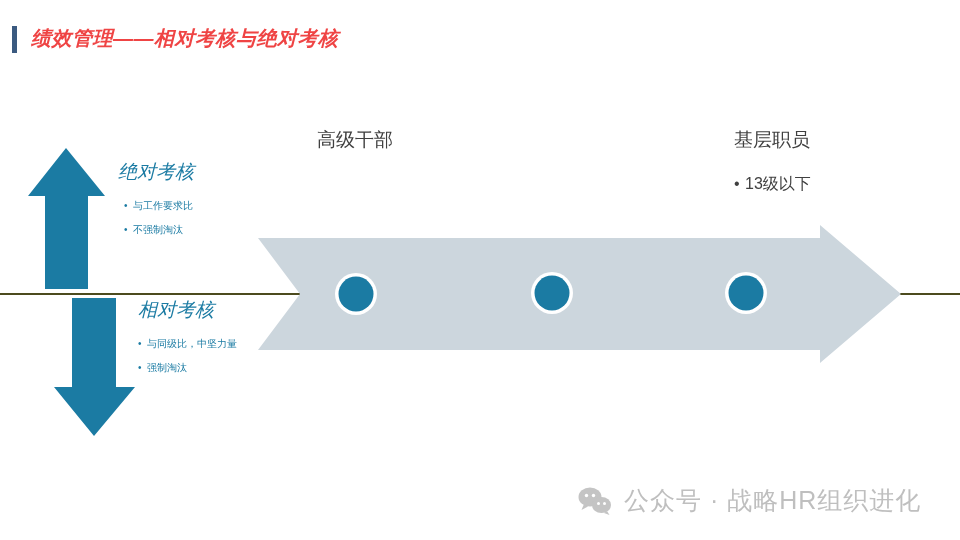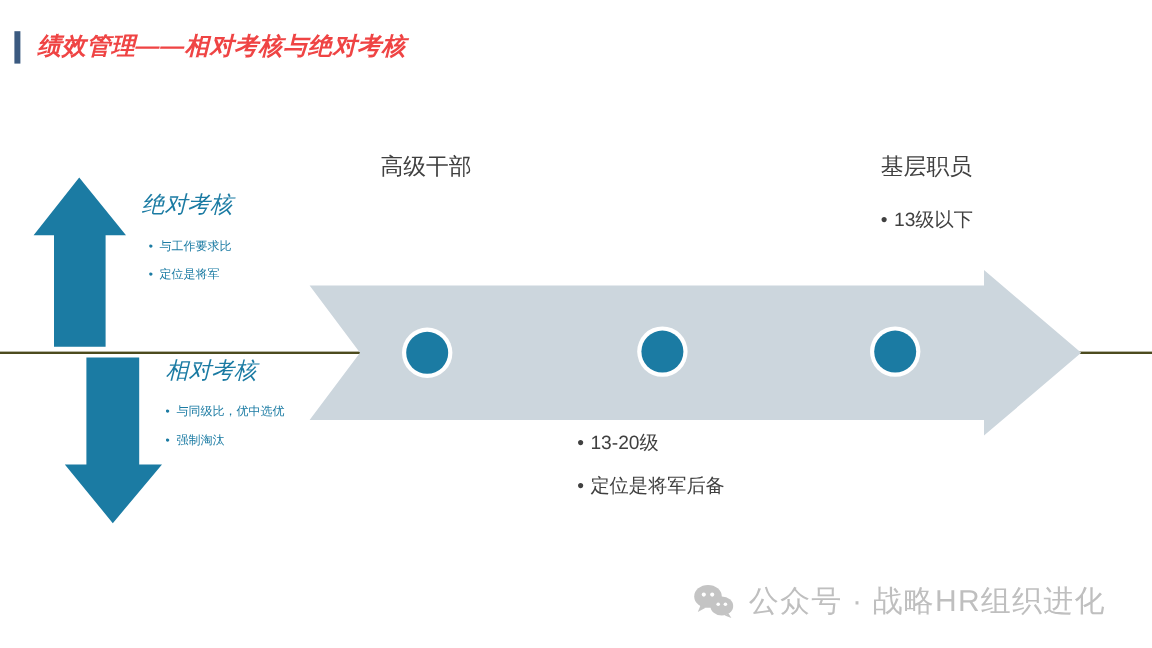--- a/index.html
+++ b/index.html
@@ -183,30 +183,30 @@
            Z" fill="#1b7ba3"></path>
 </svg>
 
 <div class="left-group" id="group-absolute">
   <div class="grp-title">绝对考核</div>
   <div class="grp-bullets">
     <div class="bullet">
       <span class="dot">•</span><span>与工作要求比</span>
     </div>
     <div class="bullet">
-      <span class="dot">•</span><span>定位是将军</span>
+      <span class="dot">•</span><span>不强制淘汰</span>
     </div>
   </div>
 </div>
 
 <div class="left-group" id="group-relative">
   <div class="grp-title">相对考核</div>
   <div class="grp-bullets">
     <div class="bullet bullet-wrap">
-      <span class="dot">•</span><span>与同级比，优中选优</span>
+      <span class="dot">•</span><span>与同级比，中坚力量</span>
     </div>
     <div class="bullet">
       <span class="dot">•</span><span>强制淘汰</span>
     </div>
   </div>
 </div>
 
 <div class="callout" id="callout-senior">
   <div class="co-title">高级干部</div>
   <div class="co-bullets">
@@ -216,28 +216,20 @@
 <div class="callout" id="callout-grassroot">
   <div class="co-title">基层职员</div>
   <div class="co-bullets">
     <div class="bullet">
       <span class="dot">•</span><span>13级以下</span>
     </div>
   </div>
 </div>
 
 <div class="callout" id="callout-core">
-  <div class="co-bullets">
-    <div class="bullet">
-      <span class="dot">•</span><span>13-20级</span>
-    </div>
-    <div class="bullet">
-      <span class="dot">•</span><span>定位是将军后备</span>
-    </div>
-  </div>
 </div>
 
 <div id="watermark">
   <span>
     <svg width="34" height="28" viewBox="0 0 34 28" xmlns="http://www.w3.org/2000/svg">
       <ellipse cx="12" cy="10" rx="11.5" ry="9.5" fill="#c4c4c4"></ellipse>
       <path d="M 6 17 L 3.5 23 L 10 19.5 Z" fill="#c4c4c4"></path>
       <ellipse cx="23.5" cy="18" rx="9.5" ry="8" fill="#c4c4c4"></ellipse>
       <path d="M 29 24 L 31.5 28 L 26 26 Z" fill="#c4c4c4"></path>
       <circle cx="8.5" cy="8.5" r="1.7" fill="#ffffff"></circle>

